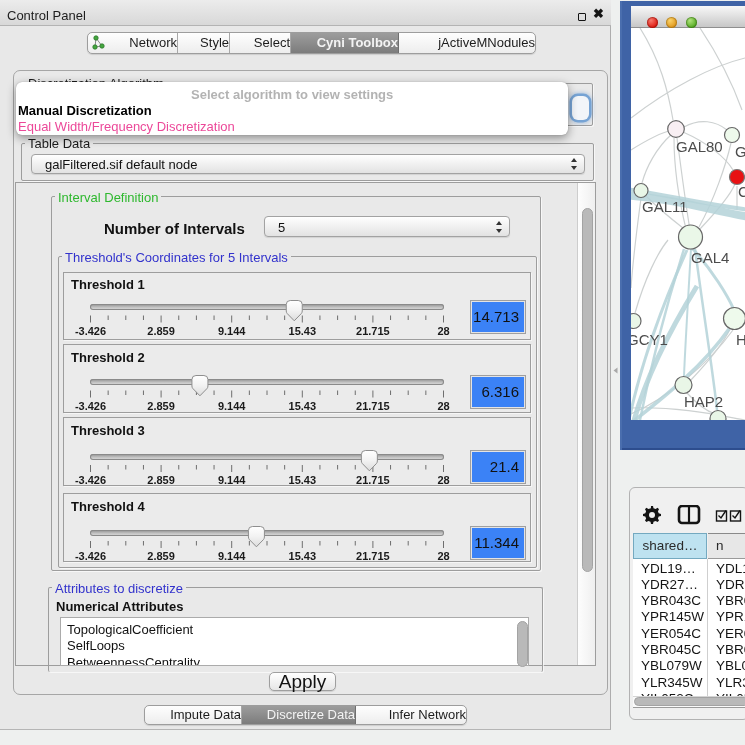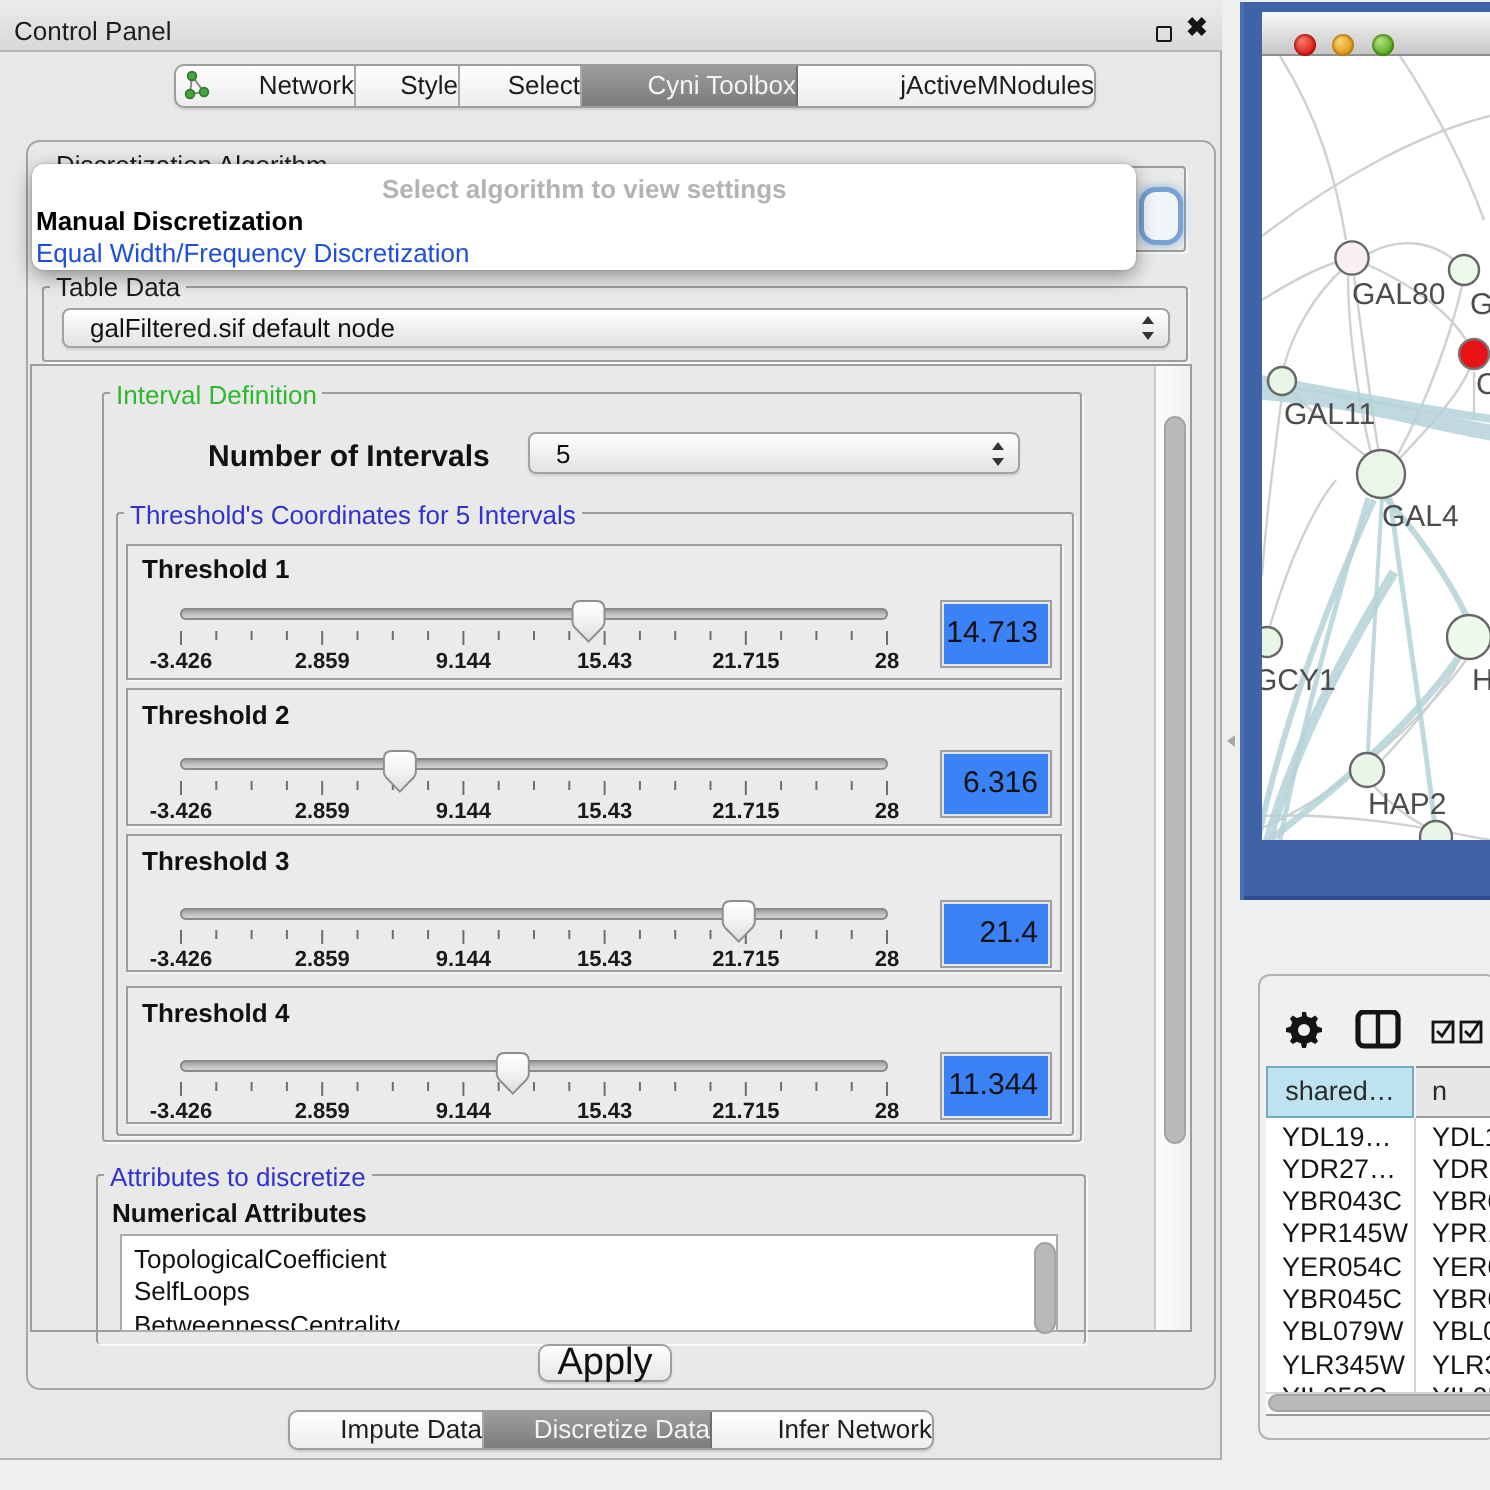--- a/index.html
+++ b/index.html
@@ -67,21 +67,21 @@
 
 .sbtrack { position:absolute; background:linear-gradient(90deg,#fdfdfd,#efefef);
   border-left:1px solid #cdcdcd; }
 .sbthumb { position:absolute; background:#b9b9b9; border:1px solid #a3a3a3; border-radius:6px; }
 
 
 #popup { left:16px; top:82px; width:552px; height:53px; background:#fff;
   border-radius:6px; box-shadow:0 3px 10px rgba(0,0,0,.4), 0 0 1px rgba(0,0,0,.3); }
 #popup .hint { position:absolute; left:175px; top:5px; font-size:13px; font-weight:bold; color:#b3b3b3; }
 #popup .i1 { position:absolute; left:2px; top:21px; font-size:13px; font-weight:bold; color:#000; }
-#popup .i2 { position:absolute; left:2px; top:37px; font-size:13px; color:#1d4ed8; }
+#popup .i2 { position:absolute; left:2px; top:37px; font-size:13px; color:#ec4899; }
 
 
 #netframe { left:620px; top:1px; width:125px; height:449px; background:#3f63a6;
   box-shadow:inset 2px 0 0 #4a6eae, inset 0 -2px 0 #2d4d8e; }
 #nettitle { left:631px; top:6px; width:114px; height:22px;
   background:linear-gradient(#f8f8f8,#c7c7c7); border-bottom:1px solid #8f8f8f; }
 .light { position:absolute; top:11px; width:11px; height:11px; border-radius:50%; }
 #canvas { left:631px; top:28px; width:114px; height:392px; background:#fff; overflow:hidden; }
 
 #tphead { left:620px; top:453px; width:125px; height:25px;
@@ -106,22 +106,22 @@
   <div class="abs" id="titlebar">
     <div class="t">Control Panel</div>
     <div class="winbtn-sq"></div>
     <div class="winbtn-x">✖</div>
   </div>
 
   <div class="seg" style="left:87px; top:32px; height:22px;">
     <div class="s" style="width:90px;"><span style="display:inline-block;width:14px;"></span>Network</div>
     <div class="s" style="width:52px;">Style</div>
     <div class="s" style="width:61px;">Select</div>
-    <div class="s on" style="width:108px;">Cyni Toolbox</div>
-    <div class="s" style="width:148px;">jActiveMNodules</div>
+    <div class="s on" style="width:108px;font-weight:bold;">Cyni Toolbox</div>
+    <div class="s" style="width:136px;">jActiveMNodules</div>
   </div>
   <svg class="abs" style="left:91px; top:34px;" width="16" height="18">
     <line x1="5" y1="4" x2="4" y2="13" stroke="#888" stroke-width="1"></line>
     <line x1="5" y1="4" x2="11" y2="12" stroke="#888" stroke-width="1"></line>
     <line x1="4" y1="13" x2="11" y2="12" stroke="#888" stroke-width="1"></line>
     <circle cx="5" cy="4" r="2.2" fill="#44a63f" stroke="#2c7729" stroke-width=".8"></circle>
     <circle cx="4" cy="13" r="2.2" fill="#44a63f" stroke="#2c7729" stroke-width=".8"></circle>
     <circle cx="11" cy="12" r="2.2" fill="#44a63f" stroke="#2c7729" stroke-width=".8"></circle>
   </svg>
 

